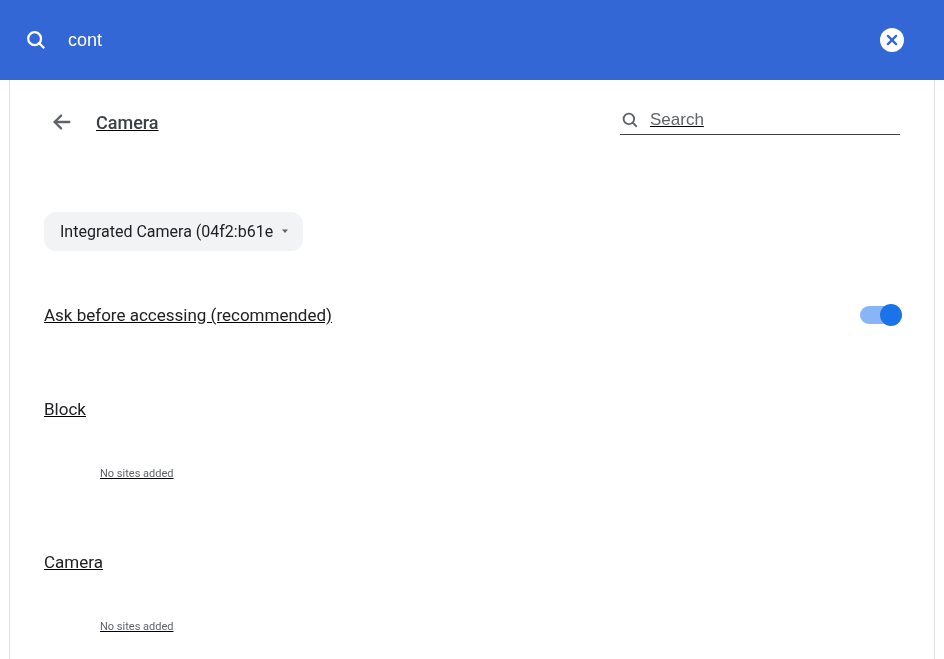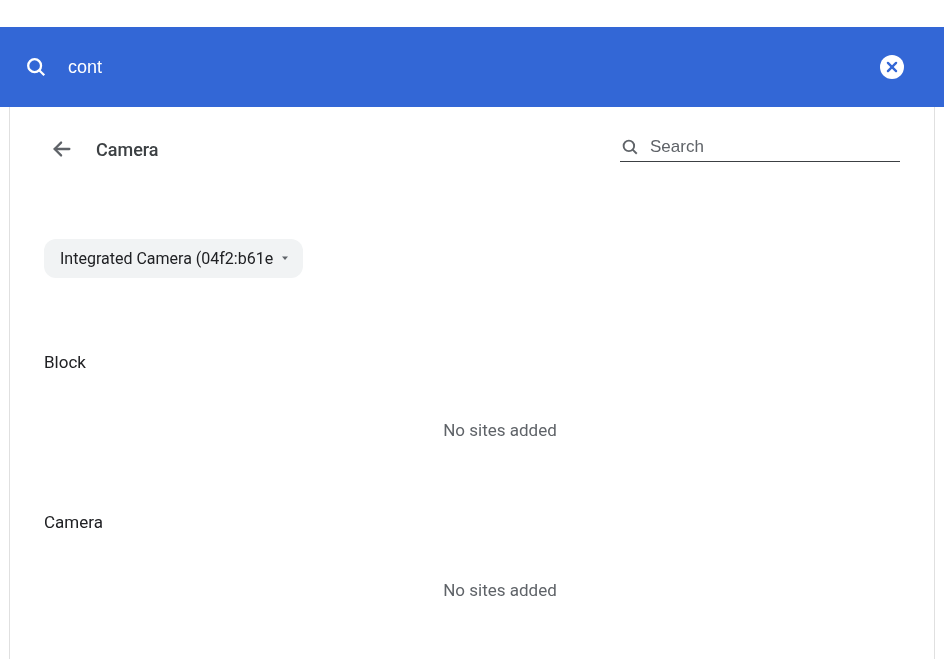--- a/index.html
+++ b/index.html
@@ -14,21 +14,20 @@
       height: 659px;
       overflow: hidden;
     }
     .top-bar {
       background: #3367d6;
       height: 80px;
       display: flex;
       align-items: center;
       padding: 0 24px;
       position: relative;
-      margin-top: 27px;
     }
     .top-bar .search-icon-top {
       width: 24px;
       height: 24px;
       display: flex;
       align-items: center;
       justify-content: center;
       margin-right: 20px;
     }
     .top-bar .search-text {
@@ -60,20 +59,21 @@
       width: 10px;
       border-right: 1px solid #e0e0e0;
     }
     .right-spacer {
       width: 10px;
       border-left: 1px solid #e0e0e0;
     }
     .content {
       flex: 1;
       padding: 0;
+      text-decoration: underline;
     }
     .page-header {
       display: flex;
       align-items: center;
       padding: 24px 34px 10px 34px;
     }
     .back-arrow {
       width: 36px;
       height: 36px;
       display: flex;
@@ -167,25 +167,24 @@
     .list-section {
       margin-top: 74px;
     }
     .list-heading {
       font-size: 17px;
       color: #202124;
       font-weight: 400;
       margin-top: 21px;
     }
     .list-empty {
-      font-size: 17px;
+      font-size: 11px;
       color: #5f6368;
       margin-top: 48px;
       padding-left: 56px;
-      text-align: center;
     }
     .list-section.allow {
       margin-top: 72px;
     }
   </style>
 </head>
 <body>
 
 <div class="top-bar">
   <span class="search-icon-top">
@@ -230,20 +229,26 @@
 
       <div class="camera-select">
         <span class="select-text">Integrated Camera (04f2:b61e</span>
         <span class="dropdown-arrow">
           <svg width="12" height="12" viewBox="0 0 24 24" fill="#5f6368">
             <polygon points="6,9 18,9 12,16"></polygon>
           </svg>
         </span>
       </div>
 
+      <div class="toggle-row">
+        <span class="row-label">Ask before accessing (recommended)</span>
+        <div class="toggle">
+          <div class="knob"></div>
+        </div>
+      </div>
 
       <div class="list-section">
         <div class="list-heading">Block</div>
         <div class="list-empty">No sites added</div>
       </div>
 
       <div class="list-section allow">
         <div class="list-heading">Camera</div>
         <div class="list-empty">No sites added</div>
       </div>

